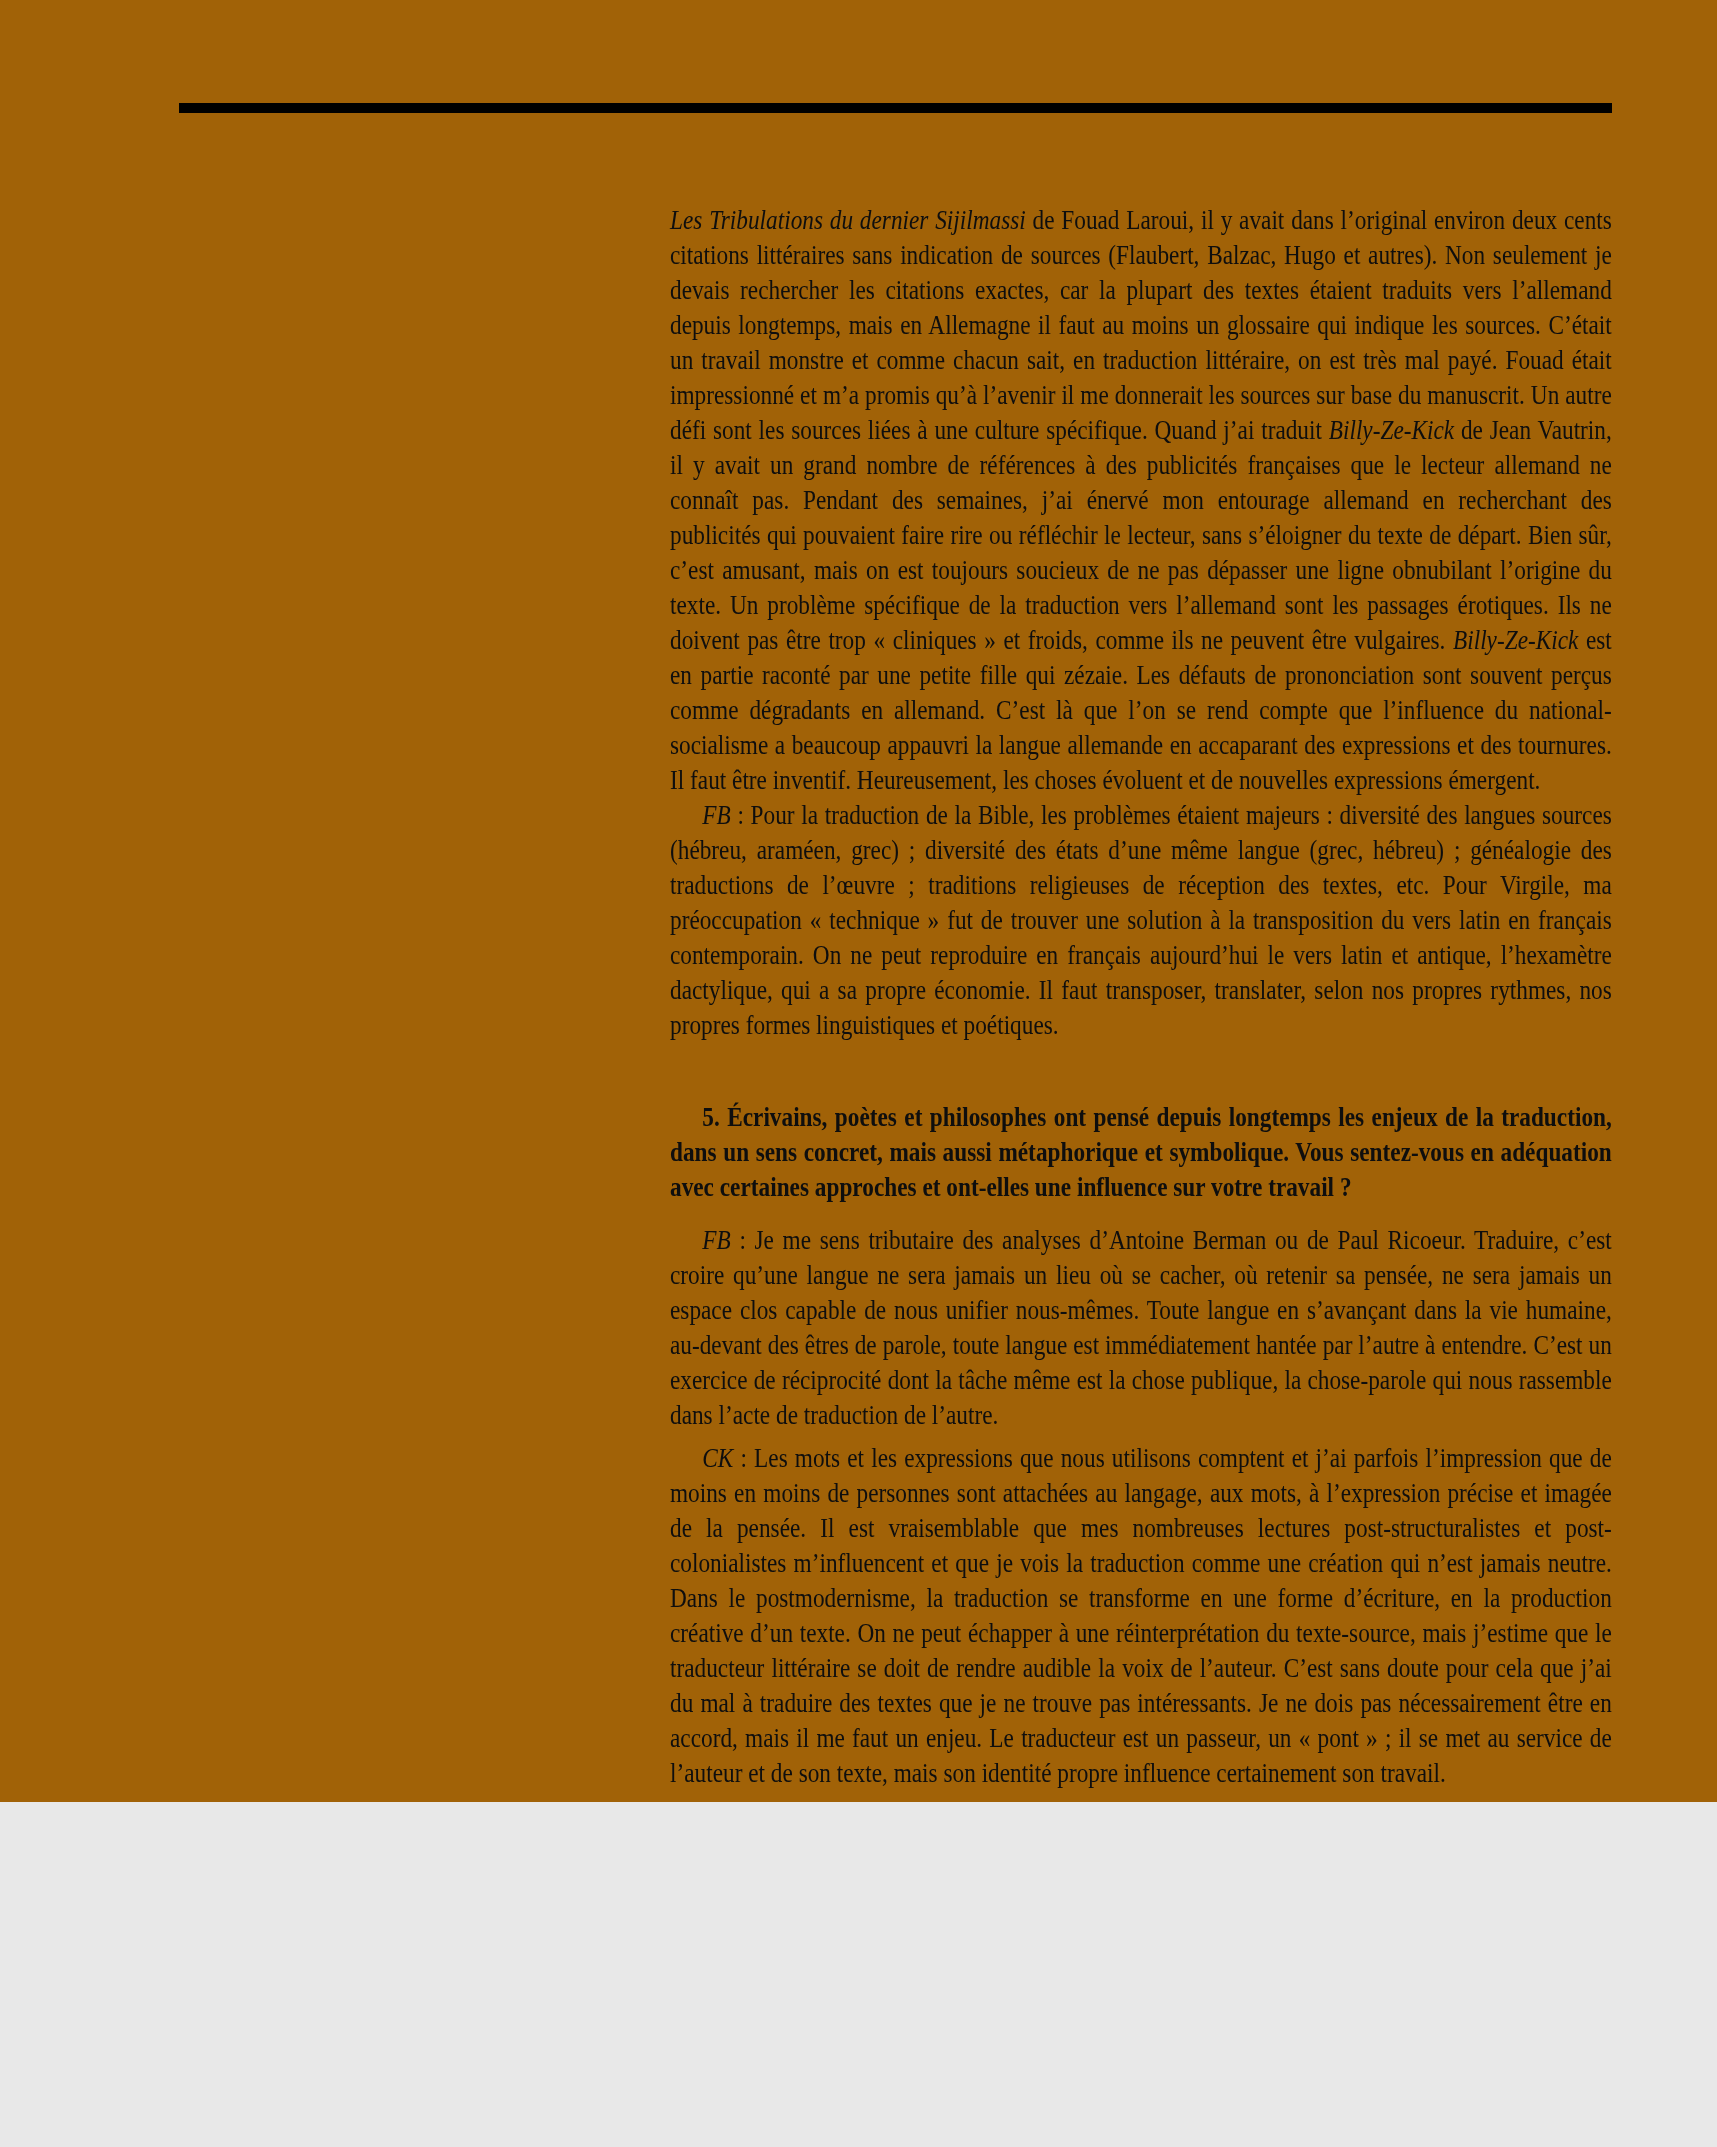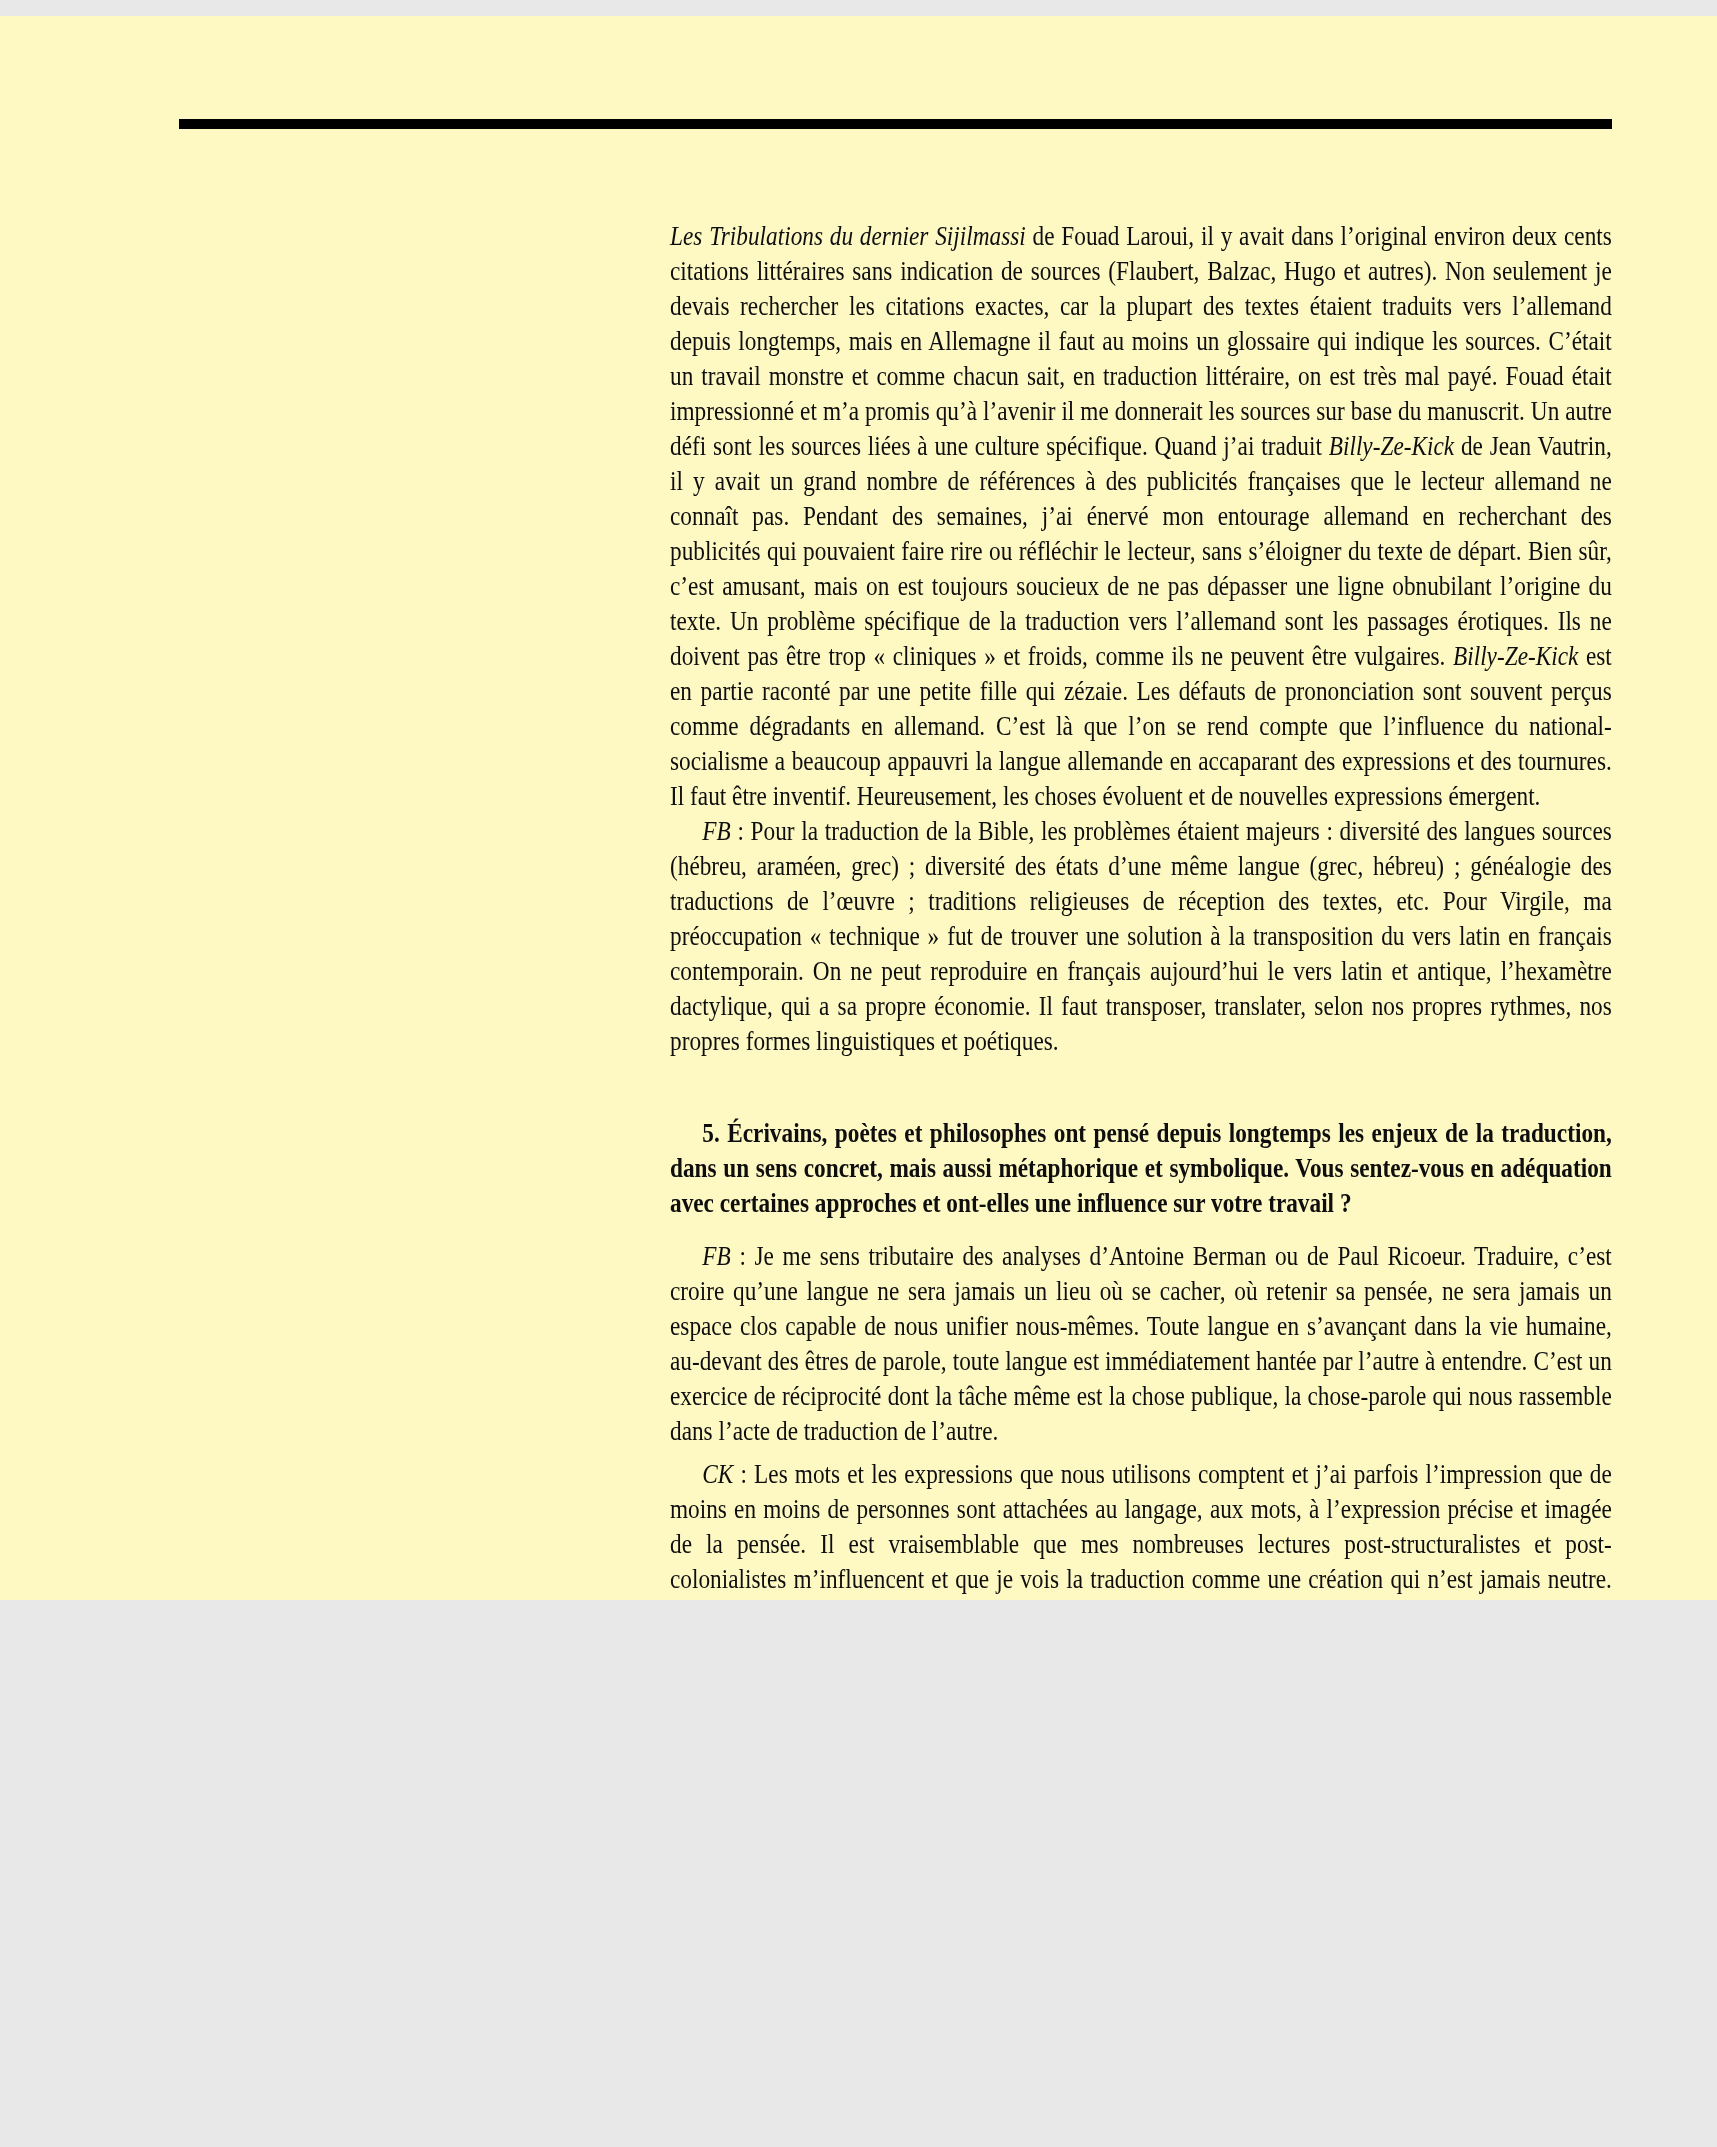--- a/index.html
+++ b/index.html
@@ -1,21 +1,21 @@
 <!DOCTYPE html>
 <html lang="fr" style="font-size:14.6px"><head>
 <meta charset="utf-8">
 <style>
   html,body{margin:0;padding:0;background:#e8e8e8;}
   .page{
     position:relative;
-    width:1718px;height:1584px;
-    background:#fef9c3;
+    width:1718px;height:1802px;
+    background:#a16207;
     overflow:hidden;
-    margin:16px auto;
+    margin:0 auto;
   }
   .top-rule{
     position:absolute;
     left:179px;top:103px;
     width:1433px;height:9.1px;
     background:#000000;
     border-bottom:1.8px solid rgba(0,0,0,.25);
   }
   .textblock{
     position:absolute;

